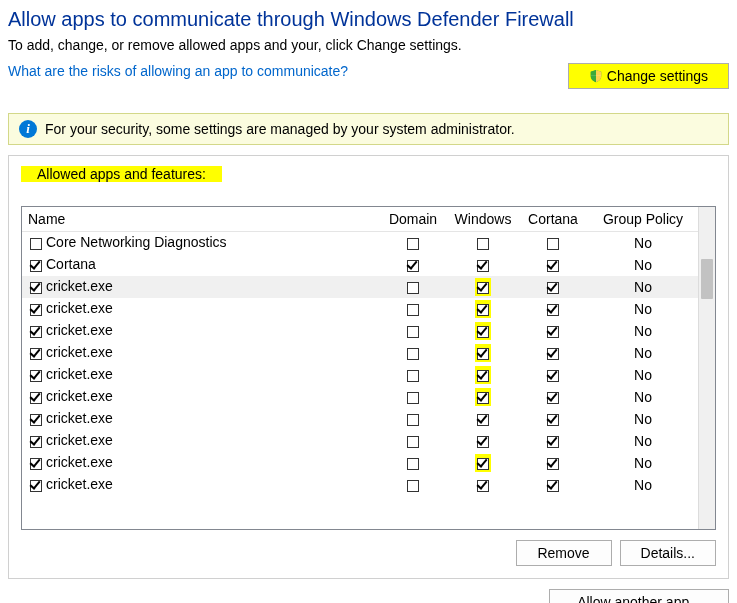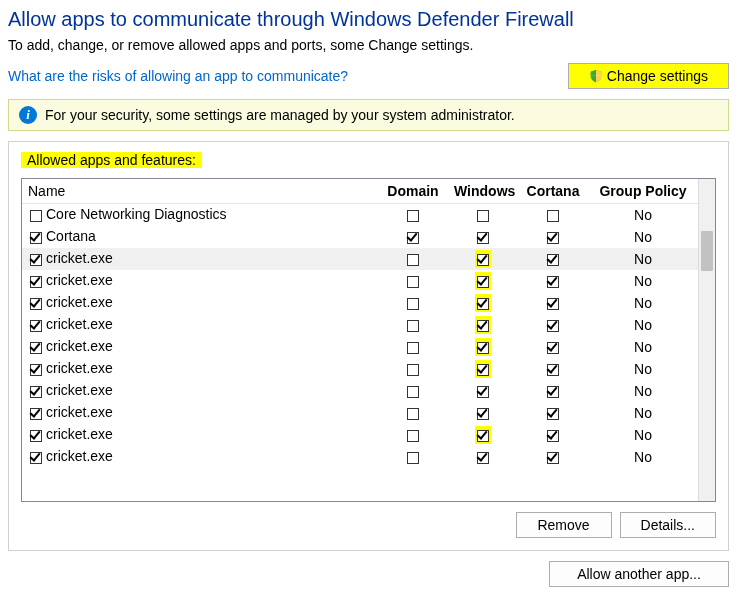--- a/index.html
+++ b/index.html
@@ -17,23 +17,22 @@
     font-size: 20px;
     font-weight: 400;
     margin: 0 0 6px 0;
   }
   .subtitle {
     margin: 0 0 10px 0;
     font-size: 14px;
   }
   .link-row {
     display: flex;
-    align-items: center;
     justify-content: space-between;
-    margin-bottom: 10px;
+    margin-bottom: 24px;
   }
   .risk-link {
     color: #0066cc;
     cursor: pointer;
   }
   .btn {
     border: 1px solid #adadad;
     background: #e1e1e1;
     padding: 4px 20px;
     font-family: inherit;
@@ -71,22 +70,22 @@
     flex-shrink: 0;
   }
   .panel {
     border: 1px solid #d0d0d0;
     padding: 10px 12px 12px 12px;
   }
   .section-label {
     display: inline-block;
     background: #ffff00;
     font-size: 14px;
-    margin-bottom: 10px;
-    padding: 0 6px;
+    margin-bottom: 24px;
+    padding: 0 16px;
   }
   .table-wrap {
     border: 1px solid #828790;
     position: relative;
     height: 324px;
     display: flex;
   }
   .table-scroll {
     flex: 1;
     overflow: hidden;
@@ -97,21 +96,21 @@
     table-layout: fixed;
   }
   thead th {
     text-align: left;
     font-weight: 400;
     font-size: 14px;
     padding: 4px 6px;
     border-bottom: 1px solid #e5e5e5;
     background: #fff;
   }
-  thead th.center { text-align: center; font-weight: bold; }
+  thead th.center { text-align: center; }
   tbody td {
     padding: 2px 6px;
     font-size: 14px;
     vertical-align: middle;
   }
   tbody td.center { text-align: center; }
   tbody tr.sel { background: #f0f0f0; }
   .col-name   { width: auto; }
   .col-domain { width: 70px; }
   .col-private{ width: 70px; }
@@ -169,21 +168,21 @@
     display: flex;
     justify-content: flex-end;
     margin-top: 10px;
   }
   .bottom-row .btn { min-width: 180px; justify-content: center; background: #fdfdfd; }
 </style>
 </head>
 <body>
 
 <h1 class="page-title">Allow apps to communicate through Windows Defender Firewall</h1>
-<p class="subtitle">To add, change, or remove allowed apps and ports, some Change settings.</p>
+<p class="subtitle">To add, change, or remove allowed apps and your, click Change settings.</p>
 
 <div class="link-row">
   <span class="risk-link">What are the risks of allowing an app to communicate?</span>
   <button class="btn highlight">
     <svg class="shield-icon" viewBox="0 0 16 16">
       <path d="M8 1 L14 3 V8 C14 12 11 14 8 15 C5 14 2 12 2 8 V3 Z" fill="#3ba93b"></path>
       <path d="M8 1 L14 3 V8 C14 12 11 14 8 15 Z" fill="#ffd24d"></path>
       <path d="M8 1 L2 3 V8 C2 12 5 14 8 15 Z" fill="#3ba93b"></path>
       <rect x="2" y="7" width="12" height="0.5" fill="#fff" opacity="0.3"></rect>
     </svg>

